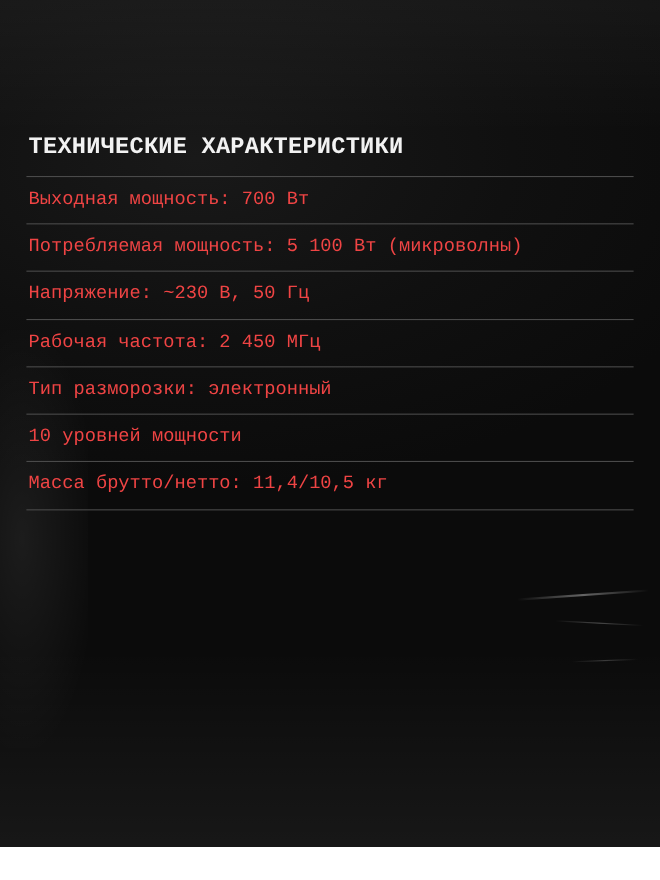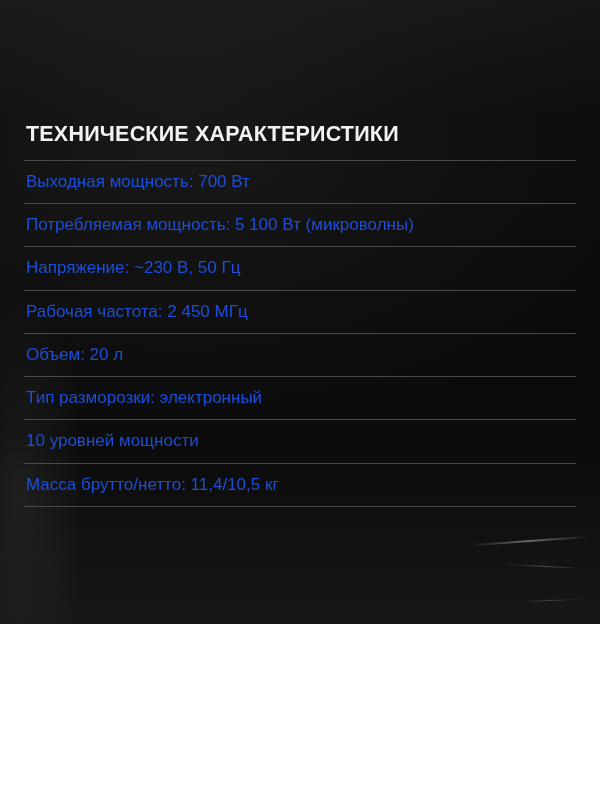--- a/index.html
+++ b/index.html
@@ -4,24 +4,24 @@
 <title>Технические характеристики</title>
 <style>
   html, body {
     margin: 0;
     padding: 0;
     background: #ffffff;
   }
   .page {
     position: relative;
     width: 600px;
-    height: 624px;
+    height: 770px;
     overflow: hidden;
     background: #ffffff;
-    font-family: Liberation Sans, sans-serif;
+    font-family: Liberation Mono, monospace;
   }
   
   .panel {
     position: absolute;
     left: 0;
     top: 0;
     width: 600px;
     height: 800px;
     background:
       radial-gradient(ellipse 520px 300px at 30% 18%, #191919 0%, #101010 55%, #0b0b0b 100%),
@@ -84,21 +84,21 @@
   .spec-title {
     color: #f2f2f2;
     font-size: 21.5px;
     font-weight: bold;
     letter-spacing: 0.2px;
     padding: 0 0 12px 2px;
     line-height: 1.2;
   }
   .spec-row {
     border-top: 1px solid #4a4a4a;
-    color: #1d4ed8;
+    color: #ef4444;
     font-size: 17px;
     line-height: 1.25;
     padding: 10px 2px 11px 2px;
     white-space: nowrap;
   }
   .spec-row:last-child {
     border-bottom: 1px solid #4a4a4a;
   }
 </style>
 </head>
@@ -113,18 +113,17 @@
   <div class="scratch-2"></div>
   <div class="scratch-3"></div>
 
   <div class="spec-block">
     <div class="spec-title">ТЕХНИЧЕСКИЕ ХАРАКТЕРИСТИКИ</div>
 
     <div class="spec-row">Выходная мощность: 700 Вт</div>
     <div class="spec-row">Потребляемая мощность: 5 100 Вт (микроволны)</div>
     <div class="spec-row">Напряжение: ~230 В, 50 Гц</div>
     <div class="spec-row">Рабочая частота: 2 450 МГц</div>
-    <div class="spec-row">Объем: 20 л</div>
     <div class="spec-row">Тип разморозки: электронный</div>
     <div class="spec-row">10 уровней мощности</div>
     <div class="spec-row">Масса брутто/нетто: 11,4/10,5 кг</div>
   </div>
 </div>
 
 </body></html>

